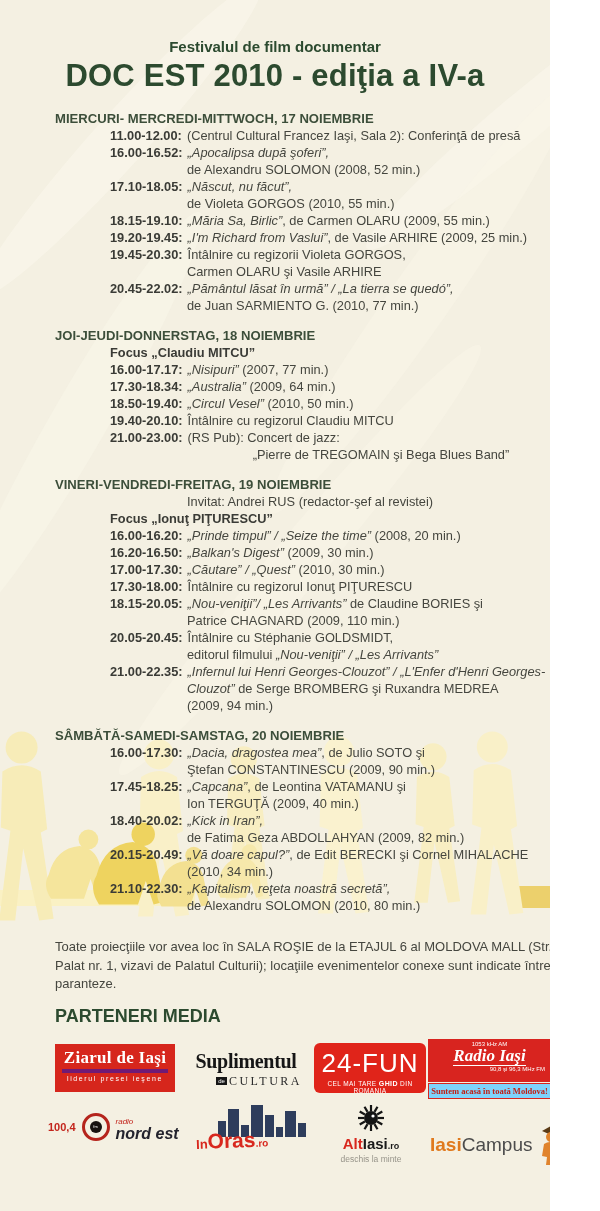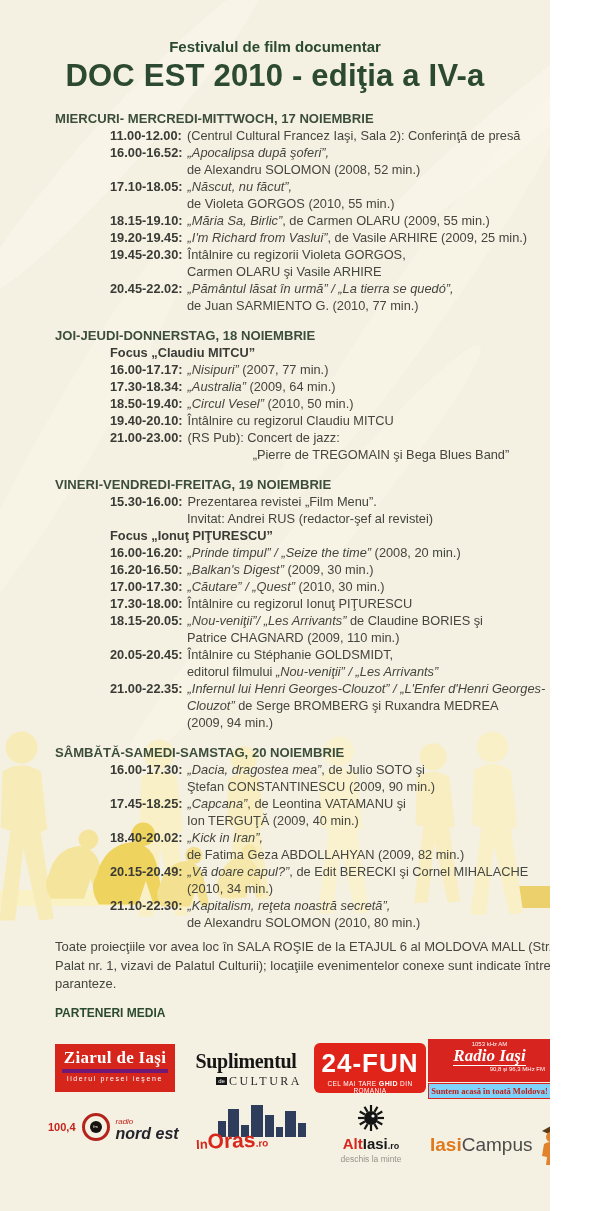--- a/index.html
+++ b/index.html
@@ -16,37 +16,37 @@
   .day{margin-bottom:13px;}
   .day-header{font-weight:bold;color:#3c4e3a;font-size:13.1px;}
   .entry{padding-left:55px;}
   .time{font-weight:bold;color:#3a3b36;margin-right:5px;}
   .cont{padding-left:77px;}
   .cont.ind{padding-left:122px;text-align:center;}
   .focus{padding-left:55px;font-weight:bold;color:#3a3b36;}
   .it{font-style:italic;}
 
   .note{position:absolute;left:55px;top:938px;width:505px;font-size:13px;line-height:18.5px;color:#45463f;}
-  .partners-h{position:absolute;left:55px;top:1006px;font-size:12px;font-weight:bold;color:#2c4a2f;}
+  .partners-h{position:absolute;left:55px;top:1006px;font-size:18px;font-weight:bold;color:#2c4a2f;}
 
   .logo{position:absolute;}
   
   .logo-ziarul{left:55px;top:1044px;width:120px;height:48px;background:#d6261c;color:#fff;text-align:center;}
   .zi-name{display:inline-block;font-family:"Liberation Serif",serif;font-weight:bold;font-size:17px;
            border-bottom:4px solid #701a75;padding:4px 2px 1px 2px;letter-spacing:.3px;}
   .zi-tag{font-size:7px;letter-spacing:1.6px;margin-top:2px;}
   
   .logo-supliment{left:186px;top:1050px;width:120px;text-align:center;}
   .sc-top{font-family:"Liberation Serif",serif;font-weight:bold;font-size:20px;color:#161616;letter-spacing:-.3px;}
   .sc-bottom{text-align:right;padding-right:4px;margin-top:-2px;}
   .sc-de{background:#161616;color:#fff;font-size:6px;padding:1px 2px;vertical-align:2px;margin-right:2px;}
   .sc-cult{font-family:"Liberation Serif",serif;font-size:12px;letter-spacing:2.5px;color:#2b2b2b;}
   
   .logo-24fun{left:314px;top:1043px;width:112px;height:50px;background:#e0241a;border-radius:6px;color:#fff;text-align:center;}
-  .f24-name{font-size:26px;font-weight:700;letter-spacing:1px;margin-top:5px;}
+  .f24-name{font-size:26px;font-weight:400;letter-spacing:1px;margin-top:5px;}
   .f24-tag{font-size:6.5px;letter-spacing:.4px;margin-top:1px;}
   .f24-tag b{font-size:7px;}
   
   .logo-radioiasi{left:428px;top:1039px;width:123px;}
   .ri-box{background:#d8241f;color:#fff;height:43px;text-align:center;}
   .ri-am{font-size:6px;padding-top:2px;}
   .ri-name{display:inline-block;font-family:"Liberation Serif",serif;font-style:italic;font-weight:bold;
            font-size:17px;border-bottom:1px solid #fff;line-height:18px;}
   .ri-fm{font-size:6px;text-align:right;padding-right:6px;}
   .ri-tag{background:#7dd3fc;border:1px solid #d8241f;color:#c22016;font-family:"Liberation Serif",serif;
@@ -167,21 +167,20 @@
             <div><span class="time">19.40-20.10:</span><span>Întâlnire cu regizorul Claudiu MITCU</span></div>
           </div>
           <div class="entry">
             <div><span class="time">21.00-23.00:</span><span>(RS Pub): Concert de jazz:</span></div>
             <div class="cont ind"><span>„Pierre de TREGOMAIN şi Bega Blues Band”</span></div>
           </div>
         </div>
         <div class="day">
           <div class="day-header">VINERI-VENDREDI-FREITAG, 19 NOIEMBRIE</div>
           <div class="entry">
-            <div><span class="time">15.30-16.00:</span><span>Prezentarea revistei „Film Menu”.</span></div>
             <div class="cont"><span>Invitat: Andrei RUS (redactor-şef al revistei)</span></div>
           </div>
           <div class="focus">Focus „Ionuţ PIŢURESCU”</div>
           <div class="entry">
             <div><span class="time">16.00-16.20:</span><span class="it">„Prinde timpul” / „Seize the time”</span><span> (2008, 20 min.)</span></div>
           </div>
           <div class="entry">
             <div><span class="time">16.20-16.50:</span><span class="it">„Balkan's Digest”</span><span> (2009, 30 min.)</span></div>
           </div>
           <div class="entry">

